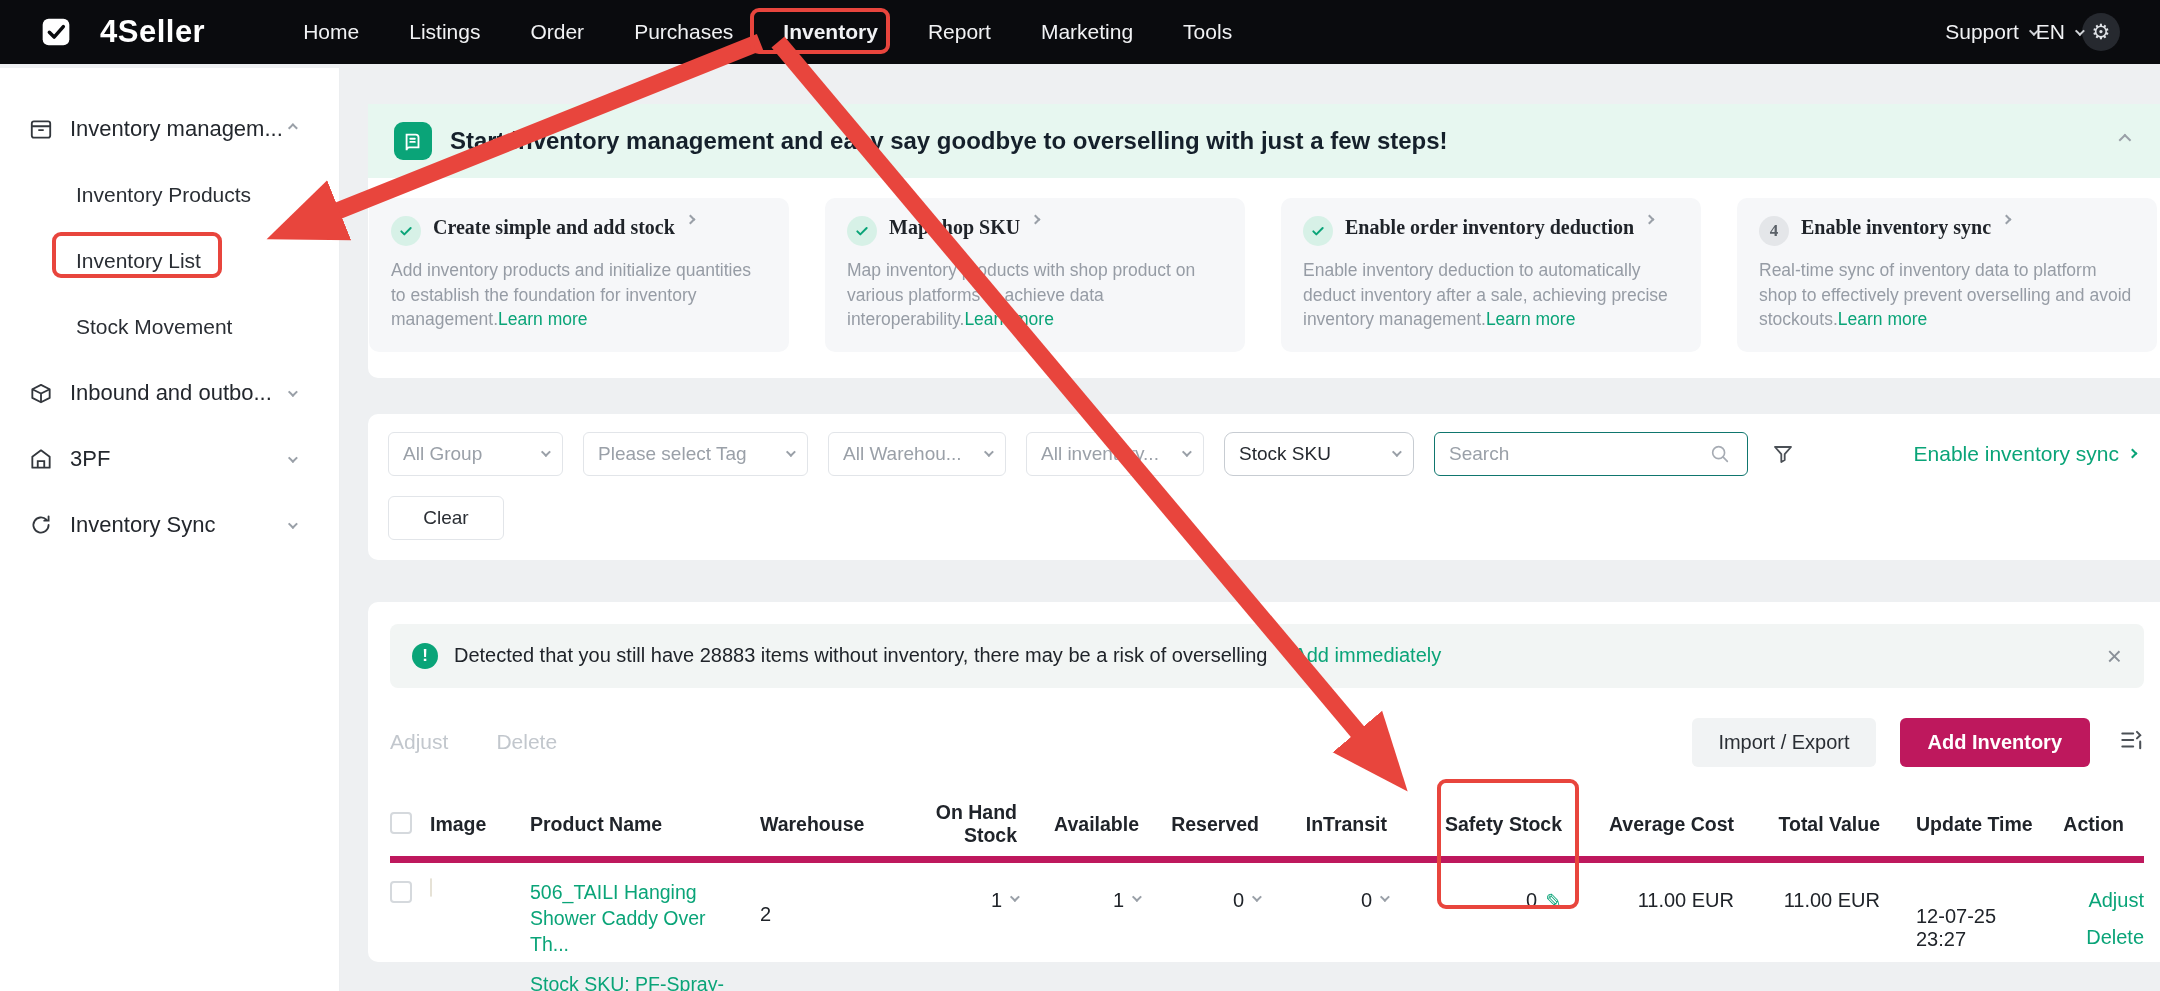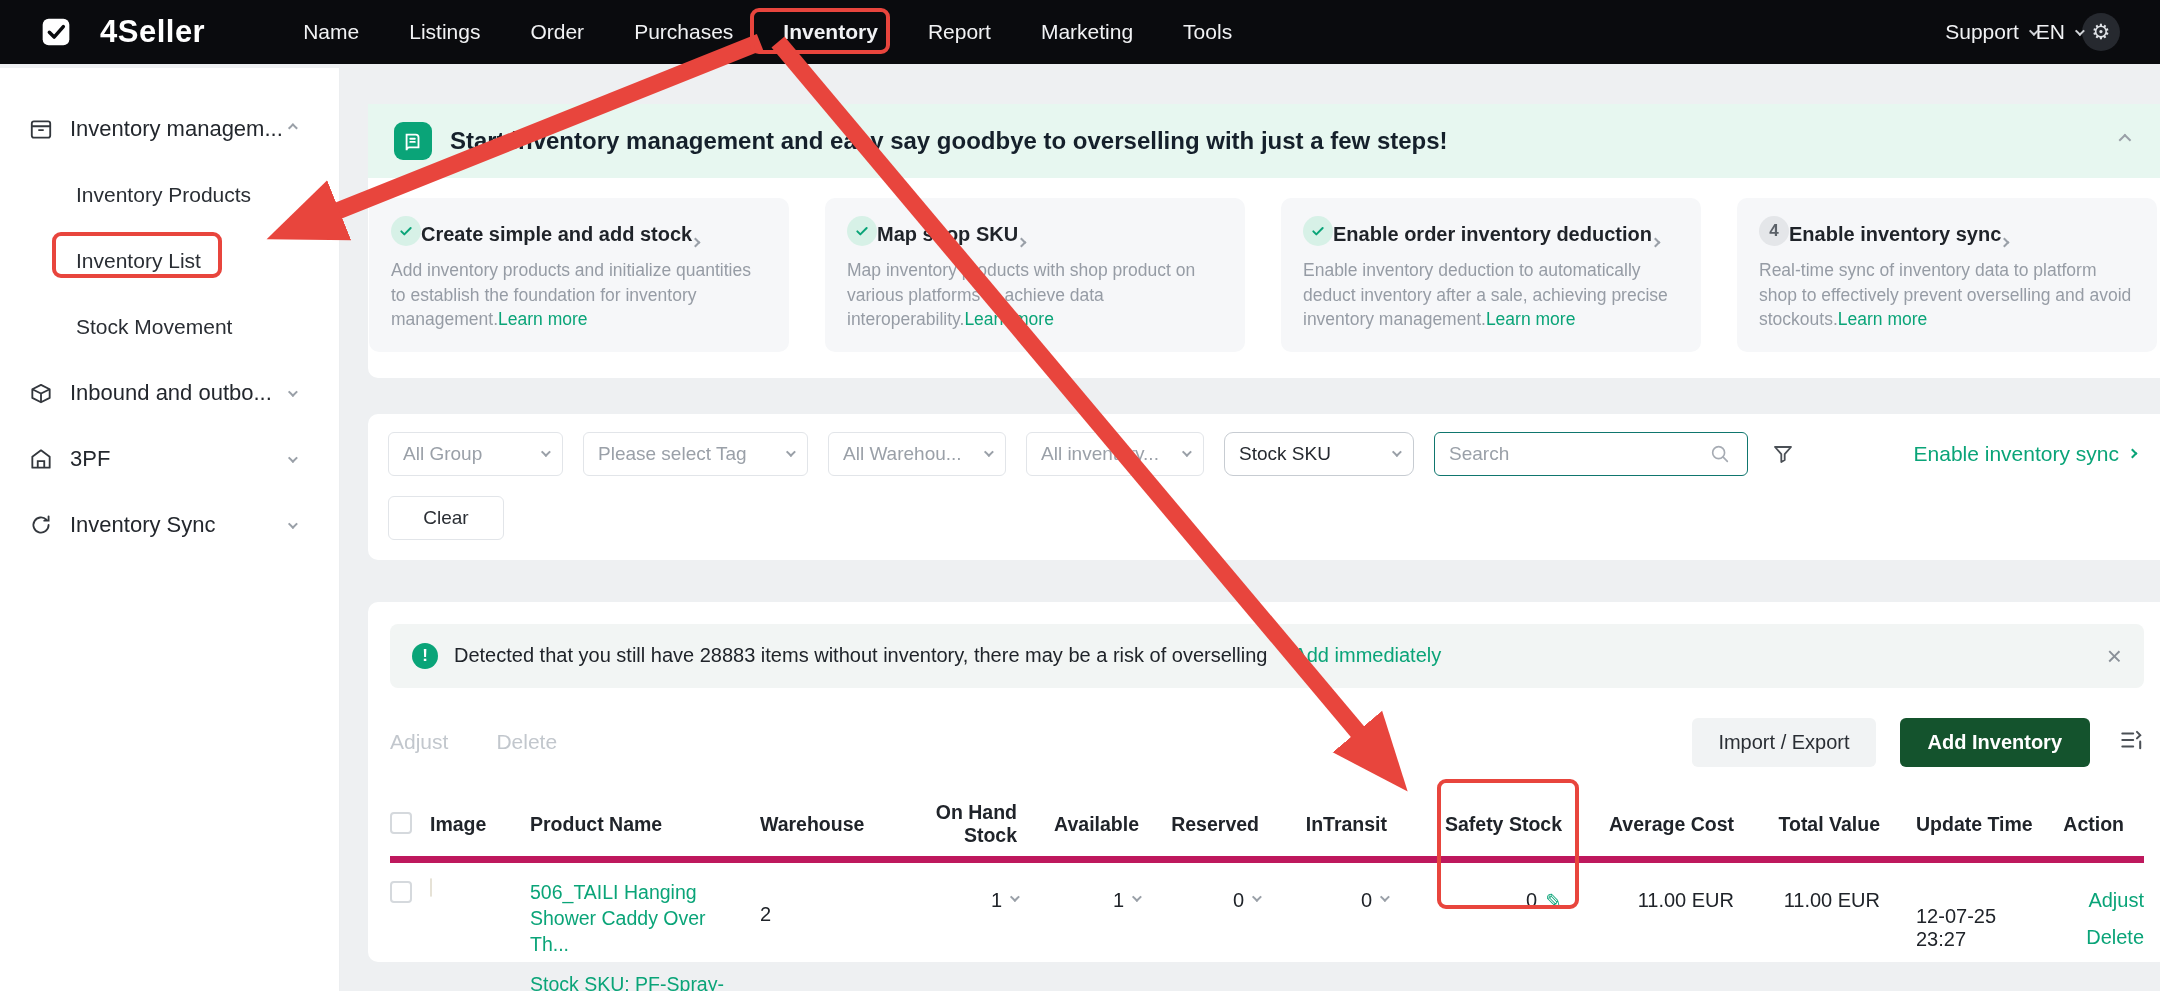--- a/index.html
+++ b/index.html
@@ -43,21 +43,21 @@
   .panel { background:#fff; border-radius:10px 0 0 10px; width:1792px; }
 
   
   .banner { background:#e7f7f0; height:74px; display:flex; align-items:center; gap:18px; padding:0 26px; }
   .banner-icon { width:38px; height:38px; border-radius:9px; background:#0aa478; flex:none;
                  display:flex; align-items:center; justify-content:center; }
   .banner-title { font-size:24px; font-weight:bold; color:#15202b; }
   .banner-collapse { margin-left:auto; padding-right:6px; cursor:pointer; }
   .steps { display:flex; gap:36px; padding:20px 0 26px 1px; }
   .step-card { width:420px; background:#f6f7f9; border-radius:10px; padding:18px 22px 20px 22px; flex:none; }
-  .step-head { display:flex; align-items:flex-end; cursor:pointer; }
+  .step-head { display:flex; align-items:flex-start; gap:12px; cursor:pointer;font-family:Liberation Serif, serif; }
   .step-badge { width:30px; height:30px; border-radius:50%; flex:none;
                 display:flex; align-items:center; justify-content:center; }
   .step-badge.done { background:#d7f1e7; }
   .step-badge.num { background:#e4e6e9; color:#5b6168; font-size:17px; font-weight:bold; }
   .step-title { font-size:20px; font-weight:bold; color:#1f2329; }
   .step-body { margin-top:12px; font-size:17.5px; line-height:1.4; color:#969ca5; }
   .learn-more { color:#0aa478; cursor:pointer; }
 
   
   .filter-panel { margin-top:36px; padding:18px 24px 20px 20px; }
@@ -86,21 +86,21 @@
                 display:flex; align-items:center; justify-content:center; font-size:17px; font-weight:bold; }
   .alert-text { font-size:20px; color:#20242a; }
   .alert-link { font-size:20px; color:#0aa478; margin-left:10px; cursor:pointer; }
   .alert-close { margin-left:auto; font-size:26px; color:#8a9098; cursor:pointer; line-height:1; }
 
   .toolbar { display:flex; align-items:center; margin-top:30px; }
   .bulk-label { font-size:21px; color:#c2c7cd; margin-right:48px; cursor:default; }
   .btn { border:none; border-radius:6px; font-size:20px; cursor:pointer; white-space:nowrap;
          font-family:"Liberation Sans", sans-serif; }
   .btn.ghost { background:#f1f3f4; color:#2a2e34; padding:13px 26px; margin-left:auto; }
-  .btn.primary { background:#14532d; color:#fff; padding:13px 28px; margin-left:24px; font-weight:bold; }
+  .btn.primary { background:#be185d; color:#fff; padding:13px 28px; margin-left:24px; font-weight:bold; }
   .col-settings { margin-left:28px; cursor:pointer; flex:none; }
 
   .grid { display:grid; grid-template-columns:40px 100px 230px 165px 92px 122px 120px 128px 175px 172px 146px 160px 1fr; }
   .thead { margin-top:26px; height:70px; align-items:center; border-bottom:7px solid #be185d; }
   .th { font-size:19.5px; font-weight:bold; color:#20242a; }
   .th.r, .td.r { text-align:right; justify-content:flex-end; }
   .th.action, .td.action { padding-right:20px; }
   .td.update { padding-left:36px; }
   .th.update { padding-left:36px; }
   .trow { padding-top:16px; }
@@ -136,21 +136,21 @@
 
   <header class="topnav">
     <div class="brand">
       <svg width="32" height="32" viewBox="0 0 24 24">
         <rect x="2" y="2" width="20" height="20" rx="4.5" fill="#ffffff"></rect>
         <path d="M7 12.2l3.6 3.6L17.5 8" stroke="#0a0b0e" stroke-width="2.6" fill="none" stroke-linecap="round" stroke-linejoin="round"></path>
       </svg>
       <span>4Seller</span>
     </div>
     <nav class="nav-items">
-      <span class="nav-item">Name</span>
+      <span class="nav-item">Home</span>
       <span class="nav-item">Listings</span>
       <span class="nav-item">Order</span>
       <span class="nav-item">Purchases</span>
       <span class="nav-item active">Inventory</span>
       <span class="nav-item">Report</span>
       <span class="nav-item">Marketing</span>
       <span class="nav-item">Tools</span>
     </nav>
     <div class="nav-right">
       <span class="nav-drop">

